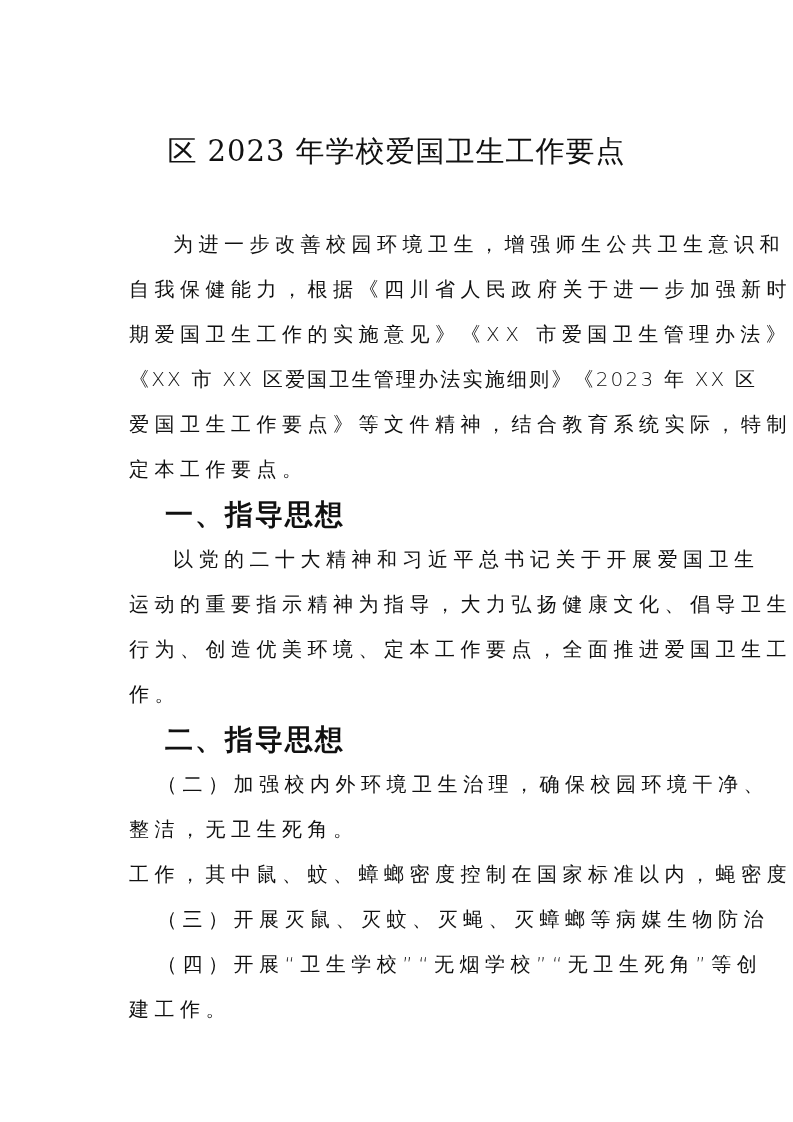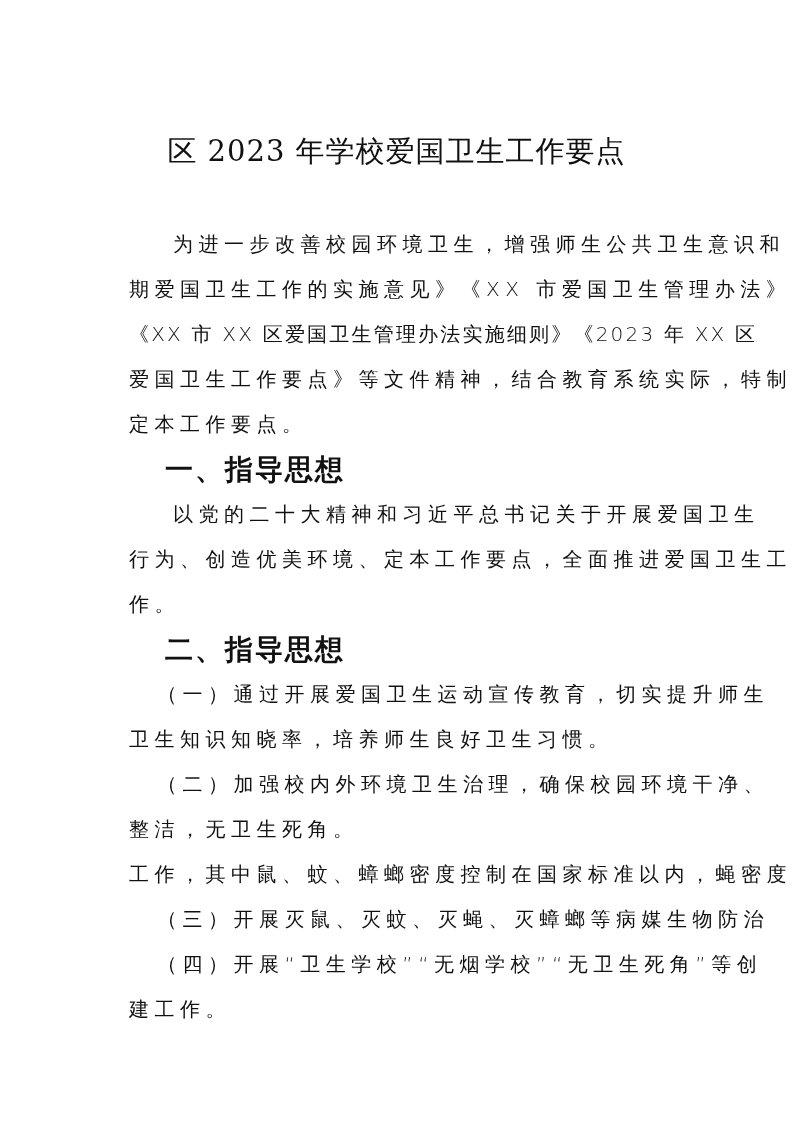--- a/index.html
+++ b/index.html
@@ -21,38 +21,36 @@
 </style>
 </head>
 <body>
 
 <div class="page">
   <div class="title">区 2023 年学校爱国卫生工作要点</div>
 
   <div class="body">
     <div style="margin:0;">
       <span class="line ind p">为进一步改善校园环境卫生，增强师生公共卫生意识和</span>
+      <span class="line p">自我保健能力，根据《四川省人民政府关于进一步加强新时</span>
       <span class="line p">期爱国卫生工作的实施意见》《XX 市爱国卫生管理办法》</span>
       <span class="line p" style="letter-spacing:2.2px;">《XX 市 XX 区爱国卫生管理办法实施细则》《2023 年 XX 区</span>
       <span class="line p">爱国卫生工作要点》等文件精神，结合教育系统实际，特制</span>
       <span class="line p">定本工作要点。</span>
     </div>
 
     <div class="h line ind">一、指导思想</div>
     <div>
       <span class="line ind p">以党的二十大精神和习近平总书记关于开展爱国卫生</span>
+      <span class="line p">运动的重要指示精神为指导，大力弘扬健康文化、倡导卫生</span>
       <span class="line p">行为、创造优美环境、定本工作要点，全面推进爱国卫生工</span>
       <span class="line p">作。</span>
     </div>
 
     <div class="h line ind h2gap">二、指导思想</div>
-    <div>
-      <span class="line ind p" style="padding-left:28px;">（一）通过开展爱国卫生运动宣传教育，切实提升师生</span>
-      <span class="line p">卫生知识知晓率，培养师生良好卫生习惯。</span>
-    </div>
     <div>
       <span class="line ind p" style="padding-left:28px;">（二）加强校内外环境卫生治理，确保校园环境干净、</span>
       <span class="line p">整洁，无卫生死角。</span>
     </div>
     <div>
       <span class="line p">工作，其中鼠、蚊、蟑螂密度控制在国家标准以内，蝇密度</span>
       <span class="line ind p" style="padding-left:28px;">（三）开展灭鼠、灭蚊、灭蝇、灭蟑螂等病媒生物防治</span>
     </div>
     <div>
       <span class="line ind p" style="padding-left:28px;">（四）开展“卫生学校”“无烟学校”“无卫生死角”等创</span>

